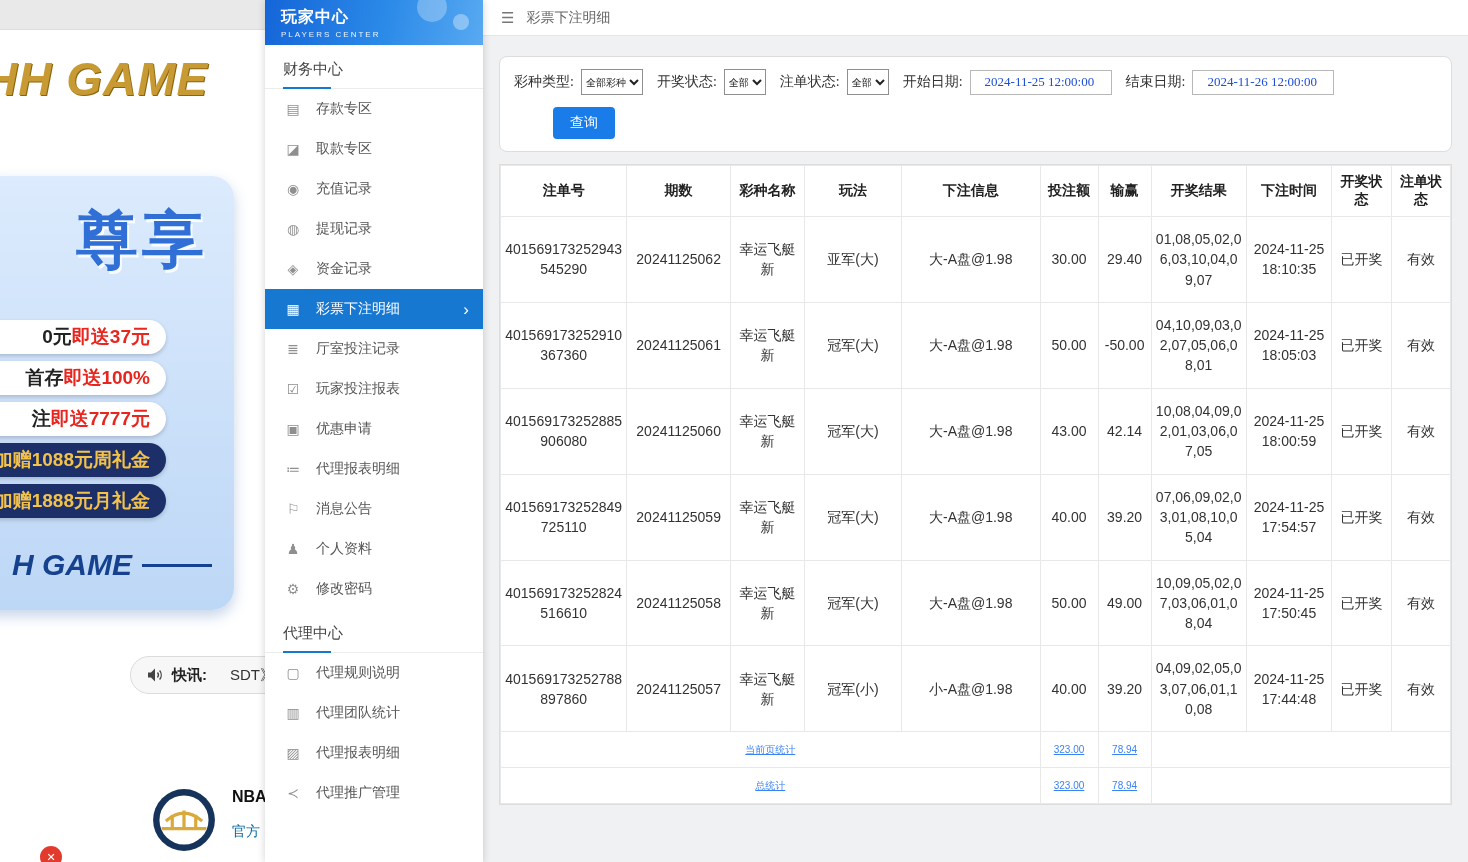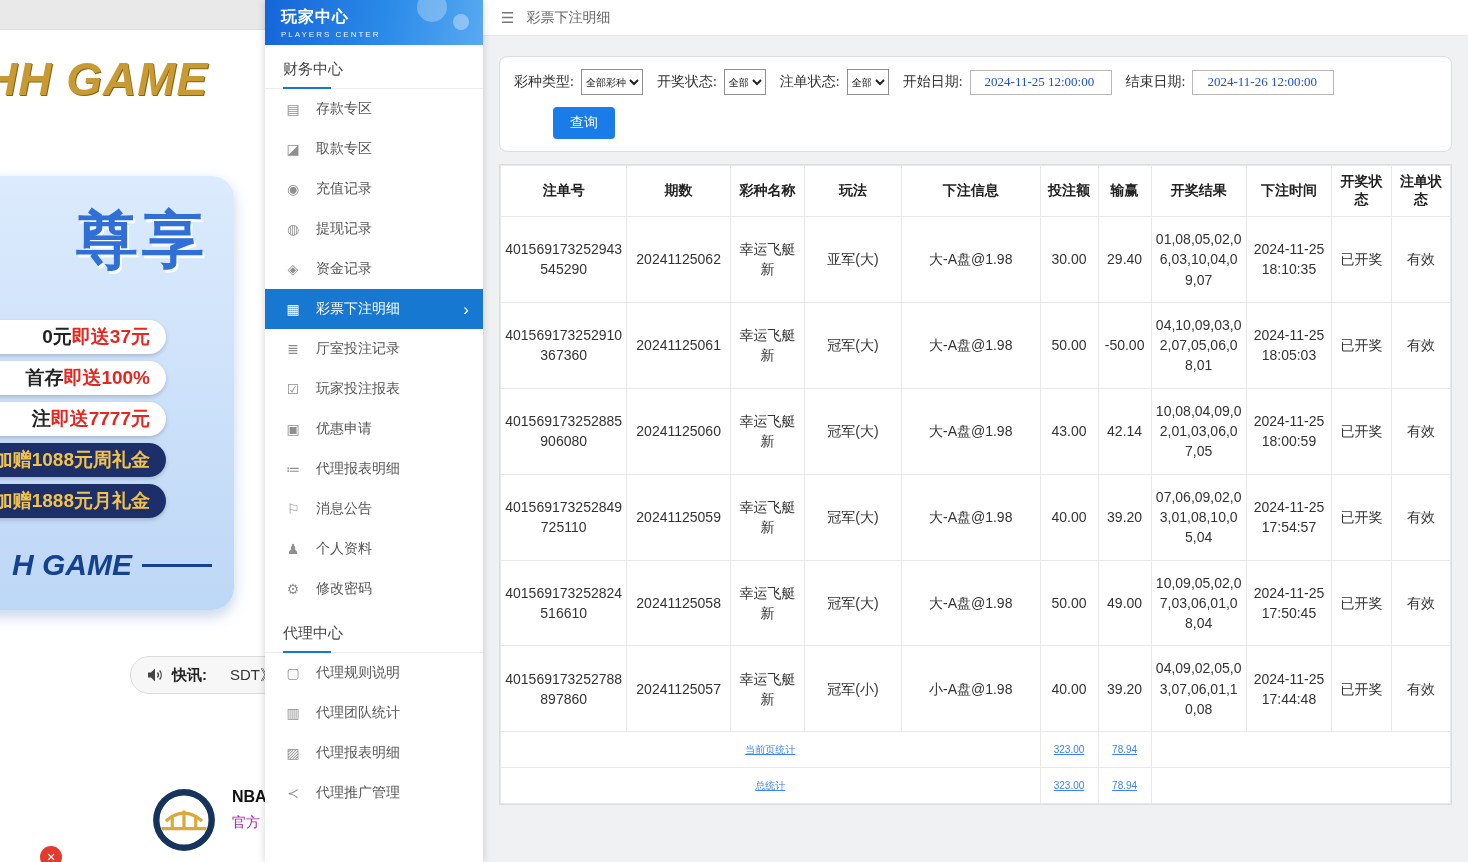--- a/index.html
+++ b/index.html
@@ -27,21 +27,21 @@
                     display:flex; align-items:center; gap:10px; white-space:nowrap; }
   .foot-line { display:inline-block; width:70px; height:3px; background:#16418f; }
   .ls-ticker { position:absolute; top:656px; left:130px; width:330px; height:38px; border-radius:19px;
                background:#f7f7f7; border:1px solid #dcdcdc; display:flex; align-items:center; padding:0 16px;
                gap:9px; font-size:15px; color:#222; white-space:nowrap; }
   .tk-label { font-weight:700; }
   .tk-text { color:#333; margin-left:14px; }
   .ls-nba { position:absolute; top:788px; left:152px; display:flex; align-items:flex-start; gap:16px; width:220px; }
   .nba-logo { width:64px; height:64px; flex:0 0 auto; }
   .nba-text .l1 { font-weight:700; font-size:16px; color:#111; }
-  .nba-text .l2 { font-size:14px; color:#a21caf; margin-top:8px; }
+  .nba-text .l2 { font-size:14px; color:#0369a1; margin-top:17px; }
   .ls-close { position:absolute; left:40px; top:846px; width:22px; height:22px; border-radius:50%;
               background:#e23b2e; color:#fff; display:flex; align-items:center; justify-content:center;
               font-size:11px; font-weight:700; cursor:pointer; }
 
   
   .sidebar { width:218px; min-width:218px; height:100%; background:#fff; box-shadow:0 0 8px rgba(0,0,0,.18);
              position:relative; z-index:2; overflow:hidden; }
   .sb-header { height:45px; background:linear-gradient(100deg,#1565d8 0%,#2b8ae8 55%,#58a9f1 100%);
                position:relative; padding:7px 0 0 16px; color:#fff; overflow:hidden; }
   .sb-header .t1 { font-size:16px; font-weight:700; letter-spacing:1px; }

